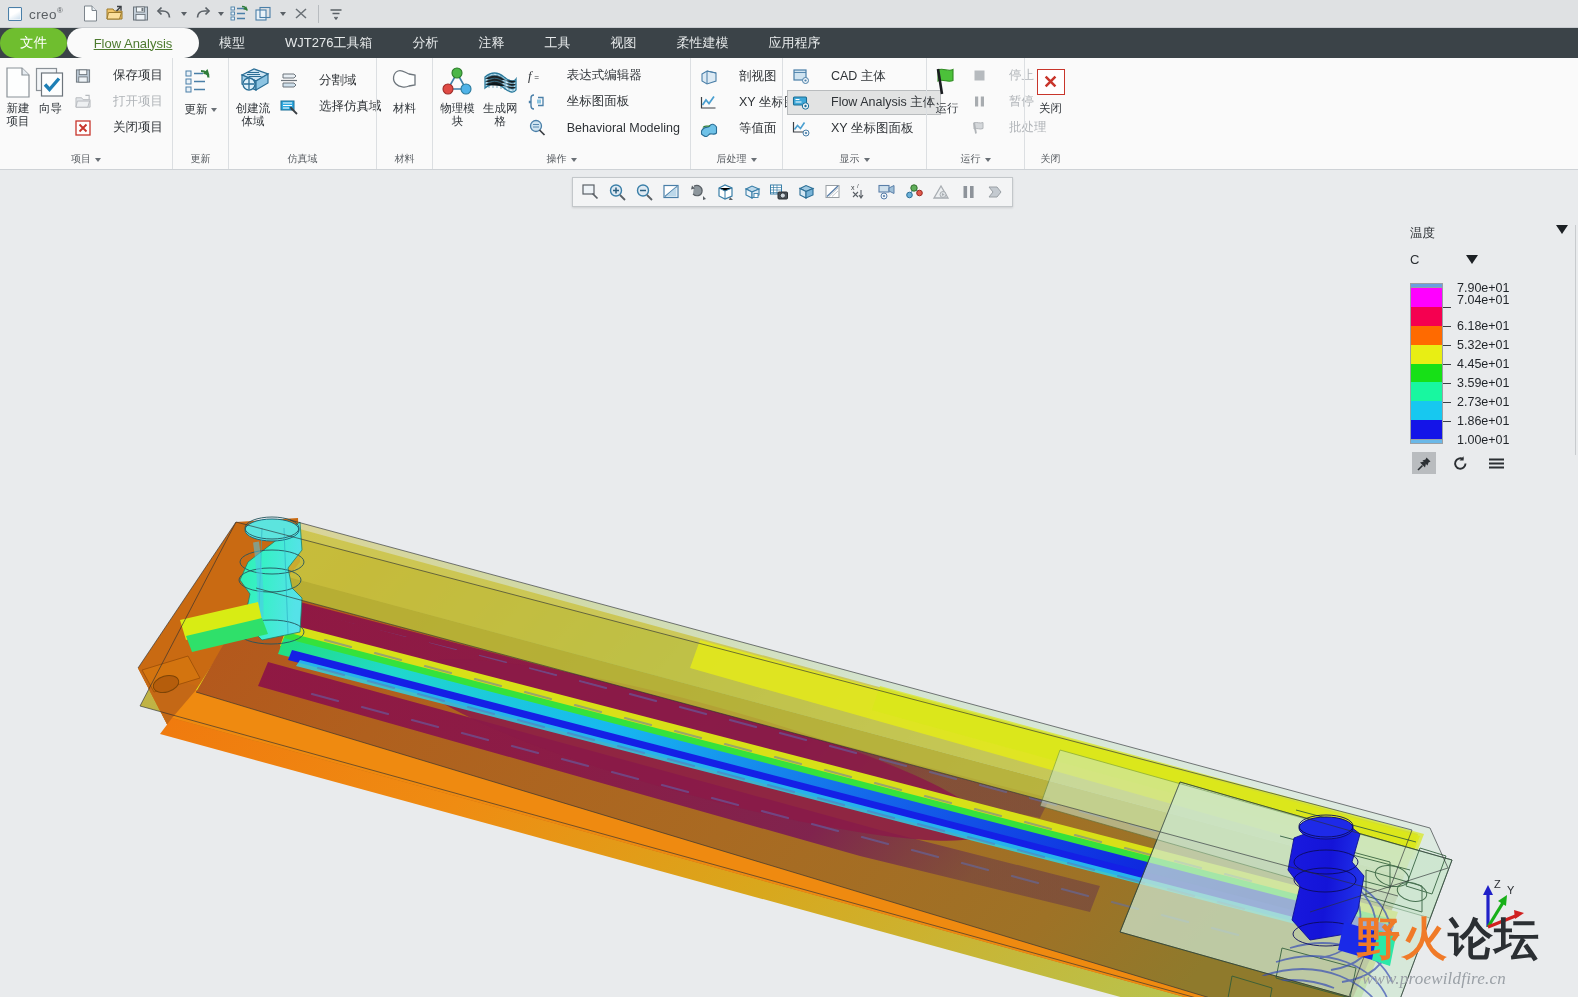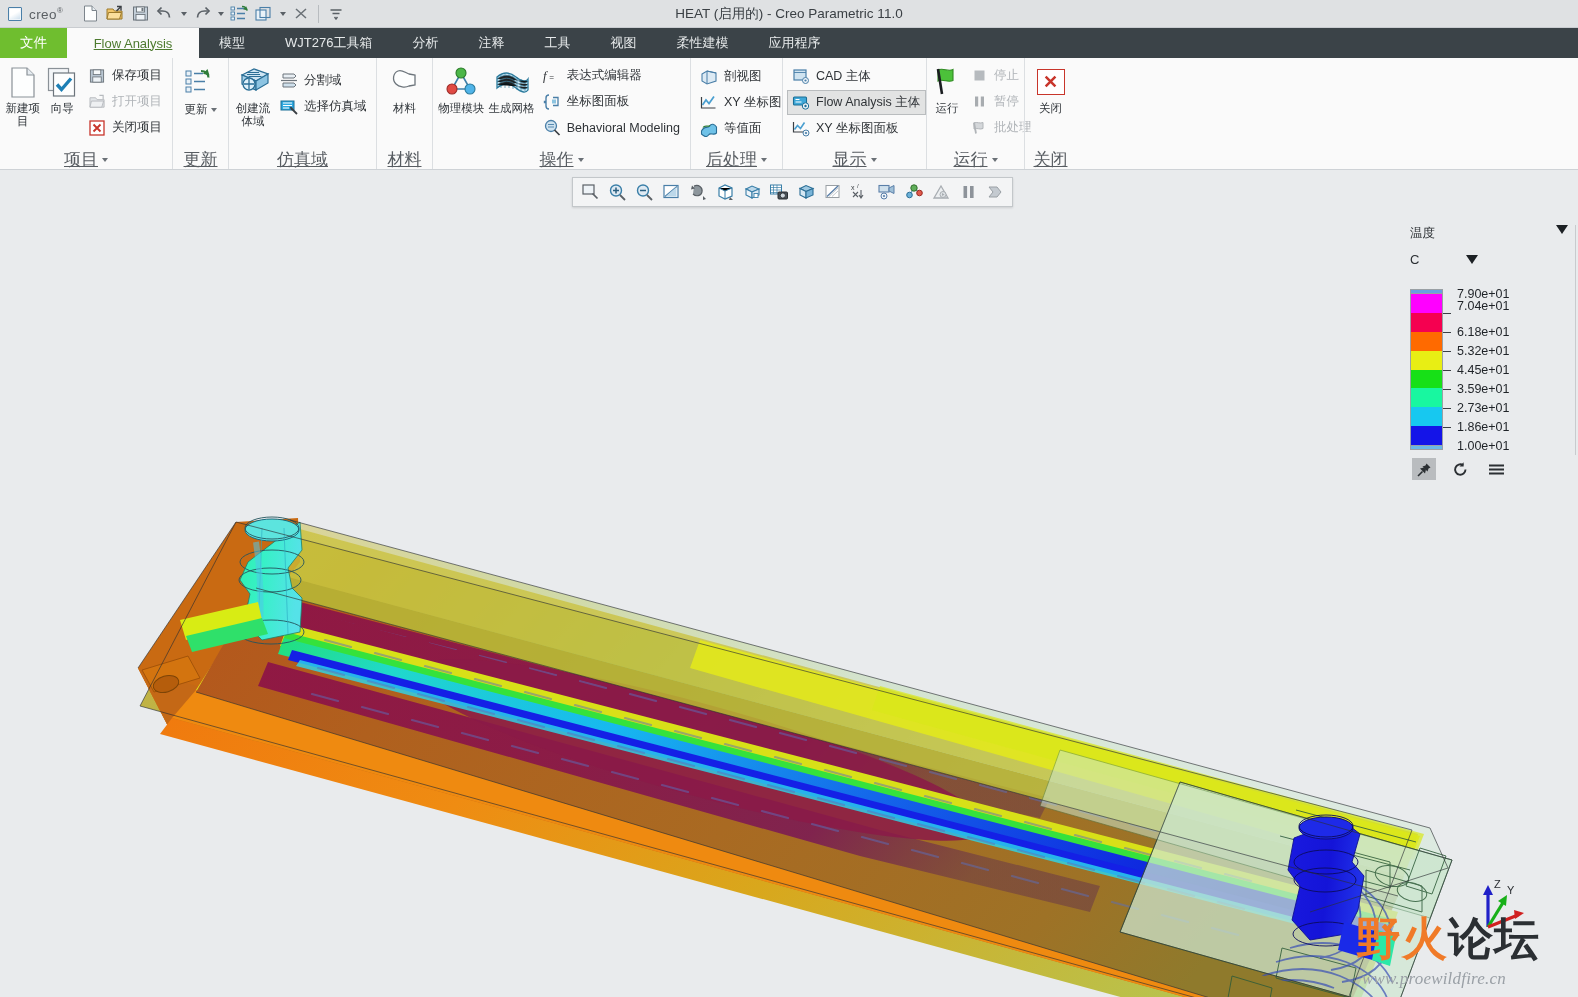--- a/index.html
+++ b/index.html
@@ -47,57 +47,57 @@
     font-size: 13.5px; color: #3b4045; pointer-events: none;
   }
 
   
   .tabbar {
     position: absolute; left: 0; top: 28px; width: 1578px; height: 30px;
     background: #3b4348; display: flex; align-items: stretch;
   }
   .tab {
     display: flex; align-items: center; justify-content: center;
-    font-size: 13px; color: #e6e9ea; padding: 0 20px; white-space: nowrap;
+    font-size: 13px; color: #e6e9ea; padding: 0 20px; white-space: nowrap; border-radius: 15px;
   }
   .tab.file { background: #6fbe2f; color: #ffffff; min-width: 66px; font-size: 13.5px; }
   .tab.active { background: #fafafa; color: #4d7a2f; min-width: 132px; text-decoration: underline; }
 
   
   .ribbon {
     position: absolute; left: 0; top: 58px; width: 1578px; height: 112px;
     background: #fafafa; border-bottom: 1px solid #ced2d6;
     display: flex; align-items: stretch;
   }
   .rgroup { position: relative; display: flex; flex-direction: column; padding: 0 4px; }
   .rgroup + .rgroup { border-left: 1px solid #dcdfe2; }
   .rbody { flex: 1; display: flex; align-items: flex-start; padding-top: 4px; gap: 2px; }
   .rlabel {
     height: 20px; display: flex; align-items: center; justify-content: center;
-    font-size: 17px; color: #585d62; gap: 4px; text-decoration: underline;
+    font-size: 10px; color: #585d62; gap: 4px;
   }
   .rlabel .dn:after {
     content: ""; display: inline-block;
     border-left: 3.5px solid transparent; border-right: 3.5px solid transparent;
     border-top: 4px solid #6a7076; vertical-align: middle;
   }
 
   
   .bigbtn {
     width: 56px; display: flex; flex-direction: column; align-items: center;
     gap: 3px; padding: 3px 1px; font-size: 11.5px; color: #33383d; text-align: center;
     line-height: 1.15;
   }
   .bigbtn .ic { height: 34px; display: flex; align-items: center; justify-content: center; }
   .bigbtn.wide { width: 62px; }
 
   
   .smallcol { display: flex; flex-direction: column; gap: 1px; padding-top: 1px; }
   .smbtn {
-    display: flex; align-items: center; gap: 5px; height: 25px; padding: 0 5px 0 3px;
+    display: flex; align-items: center; gap: 20px; height: 25px; padding: 0 5px 0 3px;
     font-size: 12.5px; color: #2f3337; white-space: nowrap; border: 1px solid transparent;
   }
   .smbtn .ic { width: 20px; height: 19px; display: flex; align-items: center; justify-content: center; }
   .smbtn.disabled { color: #b0b4b8; }
   .smbtn.sel { background: #e2e3e3; border: 1px solid #b9bcbe; }
 
   .updcol { display: flex; flex-direction: column; align-items: center; width: 48px; padding-top: 4px; }
   .updcol .ic { height: 36px; display: flex; align-items: center; justify-content: center; }
   .updcol .lbl { font-size: 11.5px; color: #33383d; display: flex; align-items: center; gap: 3px; }
   .updcol .lbl .dn:after {
@@ -137,21 +137,21 @@
     padding: 0 8px 0 10px; height: 22px;
   }
   .lg-title { font-size: 12.5px; color: #2b2f33; }
   .lg-row2 { display: flex; align-items: center; height: 24px; padding-left: 10px; }
   .lg-unit { font-size: 13px; color: #2b2f33; width: 56px; }
   .tri-dn {
     width: 0; height: 0;
     border-left: 6.5px solid transparent; border-right: 6.5px solid transparent;
     border-top: 9px solid #1c2024;
   }
-  .lg-main { position: relative; display: flex; padding-left: 10px; margin-top: 18px; }
+  .lg-main { position: relative; display: flex; padding-left: 10px; margin-top: 12px; }
   .lg-bar {
     width: 33px; height: 153px; position: relative;
     display: flex; flex-direction: column;
     border: 1px solid #9aa0a5;
   }
   .lg-bar .cseg { flex: 1; }
   .lg-cap { height: 4px; background: #6a9ee0; }
   .lg-ticks { position: relative; width: 14px; }
   .lg-ticks span {
     position: absolute; left: 0; width: 8px; height: 1px; background: #3a3f44;
@@ -255,21 +255,20 @@
           </svg>
       </div>
       <div class="qsep"></div>
       <div class="qbtn">
         <svg width="14" height="12" viewBox="0 0 14 12">
             <path d="M1.5 2h11M3.5 5.5h7M5.5 9l1.5 2 1.5-2" fill="none" stroke="#5a6066" stroke-width="1.4"></path>
           </svg>
       </div>
     </div>
 
-    <div class="title-text">HEAT (启用的) - Creo Parametric 11.0</div>
   </div>
 
   <div class="tabbar">
     <div class="tab file">文件</div>
     <div class="tab active">Flow Analysis</div>
     <div class="tab">模型</div>
     <div class="tab">WJT276工具箱</div>
     <div class="tab">分析</div>
     <div class="tab">注释</div>
     <div class="tab">工具</div>

